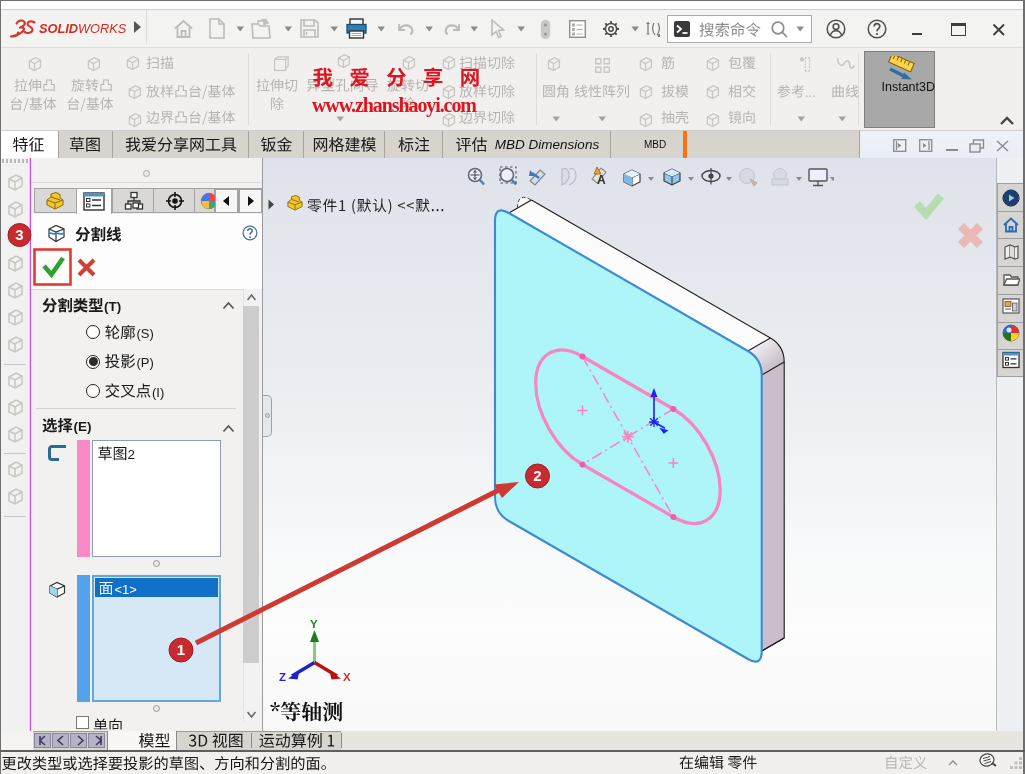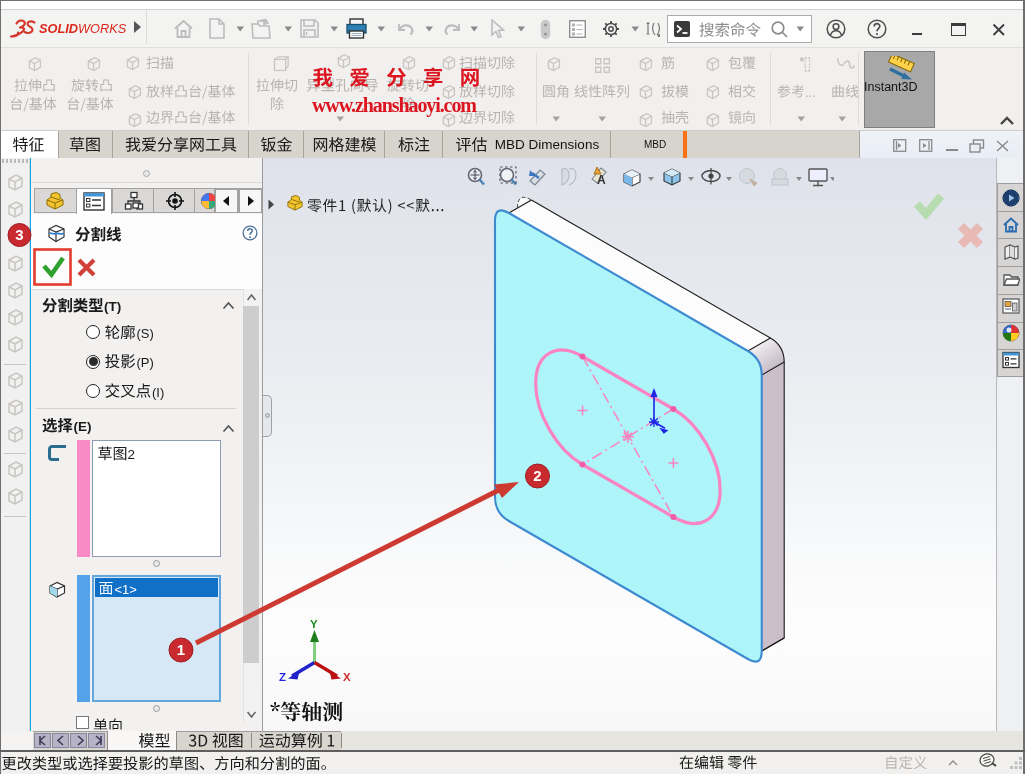--- a/index.html
+++ b/index.html
@@ -1,16 +1,16 @@
 <!DOCTYPE html>
 <html><head><meta charset="utf-8"><style>
 *{margin:0;padding:0;box-sizing:border-box;}
 html,body{width:1025px;height:774px;overflow:hidden;font-family:"Liberation Sans",sans-serif;}
 .abs{position:absolute;}
-#page{position:relative;width:957px;height:774px;background:#0ea5e9;padding-left:31px;}
+#page{position:relative;width:957px;height:774px;background:#d946ef;padding-left:31px;}
 </style></head>
 <body>
 <div id="page">
 <div class="abs" style="left:0;top:0;width:1025px;height:48px;background:#f3f3f2;border-bottom:1px solid #e0dedc;"></div>
     <svg class="abs" style="left:6px;top:15px;" width="135" height="26" viewBox="0 0 135 26">
 <g fill="none" stroke="#d6372c" stroke-width="2.1" stroke-linecap="round">
 <path d="M10.5 8.5 C12 5.5, 16 4.5, 18 6.5 C20 8.5, 18 11.5, 14 12.5 M5 21.5 C11 20.5, 15.5 18, 17.5 15.5 C19 13.5, 17 12, 14 12.5 M5 21.5 C10 21.8, 12.5 20, 12 17.5"></path>
 <path d="M28.5 7.5 C25 5.5, 21.5 6.5, 21.5 9 C21.5 11.5, 27 12, 26.5 15 C26 17.8, 21.5 18.8, 18.5 17"></path>
 </g>
 <text x="33" y="17.5" font-size="12.8" font-style="italic" font-weight="bold" fill="#da291c" font-family="Liberation Sans">SOLID</text>
@@ -142,21 +142,21 @@
     <div class="abs" style="left:0;top:130px;width:1025px;height:1px;background:#cfcdc9;"></div>
     <div class="abs" style="left:864px;top:51px;width:71px;height:77px;background:#a8a8a8;border:1px solid #7f7f7f;"></div>
     <svg class="abs" style="left:884px;top:56px" width="33" height="26" viewBox="0 0 33 26">
 <g transform="rotate(24 16 10)">
         <rect x="4" y="2" width="24" height="9" fill="#ffd24a" stroke="#806000" stroke-width="1"></rect>
 <path d="M7 2 v4 M11 2 v4 M15 2 v4 M19 2 v4 M23 2 v4" stroke="#806000" stroke-width="1"></path>
       </g>
 <path d="M6 13 L22 21" stroke="#2f6f9f" stroke-width="3.4"></path>
       <path d="M20 16.5 L28 23.5 L17.5 23 Z" fill="#2f6f9f"></path>
     </svg>
-    <div class="abs" style="left:864px;top:80px;width:71px;text-align:left;font-size:12.5px;color:#111;">Instant3D</div>
+    <div class="abs" style="left:864px;top:80px;width:71px;text-align:right;font-size:12.5px;color:#111;">Instant3D</div>
     <svg class="abs" style="left:1000px;top:115px" width="14" height="11">
       <path d="M1 9 L7 3 L13 9" stroke="#444" stroke-width="2.4" fill="none"></path>
     </svg>
     <svg class="abs" style="left:336px;top:116px" width="9" height="6">
       <path d="M0.5 0.5 L8 0.5 L4.2 5.5 Z" fill="#a5a2a0"></path>
     </svg>
     <svg class="abs" style="left:552px;top:116px" width="9" height="6">
       <path d="M0.5 0.5 L8 0.5 L4.2 5.5 Z" fill="#a5a2a0"></path>
     </svg>
     <svg class="abs" style="left:598px;top:116px" width="9" height="6">
@@ -252,21 +252,21 @@
     </svg>
     <div class="abs" style="left:0;top:131px;width:1025px;height:27px;background:linear-gradient(180deg,#eff2f8,#e9edf5);"></div>
     <div class="abs" style="left:0;top:131px;width:860px;height:27px;background:#d7d4cd;border-right:1px solid #a8a49c;"></div>
     <div class="abs" style="left:0px;top:131px;width:59px;height:27px;background:#ffffff;border-right:1px solid #a8a49c;"></div>
     <div class="abs" style="left:59px;top:131px;width:54px;height:27px;background:#d7d4cd;border-right:1px solid #a8a49c;"></div>
     <div class="abs" style="left:113px;top:131px;width:136px;height:27px;background:#d7d4cd;border-right:1px solid #a8a49c;"></div>
     <div class="abs" style="left:249px;top:131px;width:55px;height:27px;background:#d7d4cd;border-right:1px solid #a8a49c;"></div>
     <div class="abs" style="left:304px;top:131px;width:81px;height:27px;background:#d7d4cd;border-right:1px solid #a8a49c;"></div>
     <div class="abs" style="left:385px;top:131px;width:58px;height:27px;background:#d7d4cd;border-right:1px solid #a8a49c;"></div>
     <div class="abs" style="left:443px;top:131px;width:57px;height:27px;background:#d7d4cd;border-right:1px solid #a8a49c;"></div>
-    <div class="abs" style="left:484px;top:131px;width:127px;height:27px;background:#d7d4cd;border-right:1px solid #a8a49c;display:flex;align-items:center;justify-content:center;font-size:13.5px;color:#111;">MBD Dimensions</div>
+    <div class="abs" style="left:484px;top:131px;width:127px;height:27px;background:#d7d4cd;border-right:1px solid #a8a49c;display:flex;align-items:center;justify-content:center;font-size:13.5px;color:#111;font-style:italic;">MBD Dimensions</div>
     <div class="abs" style="left:627px;top:131px;width:60px;height:27px;background:#d7d4cd;border-right:4px solid #f97316;display:flex;align-items:center;justify-content:center;font-size:10px;color:#111;">MBD</div>
     <svg class="abs" style="left:893px;top:139px" width="14" height="13" fill="none" stroke="#8a8a8a" stroke-width="1.3">
       <rect x="0.7" y="0.7" width="12" height="11.6"></rect>
       <path d="M3.5 2 v9"></path>
       <path d="M6 6.5 L9.5 4 V9 Z" fill="#8a8a8a" stroke="none" transform="rotate(180 7.2 6.5)"></path>
     </svg>
     <svg class="abs" style="left:919px;top:139px" width="14" height="13" fill="none" stroke="#8a8a8a" stroke-width="1.3">
       <rect x="0.7" y="0.7" width="12" height="11.6"></rect>
       <path d="M10 2 v9"></path>
       <path d="M4 4 L7.5 6.5 L4 9 Z" fill="#8a8a8a" stroke="none"></path>

